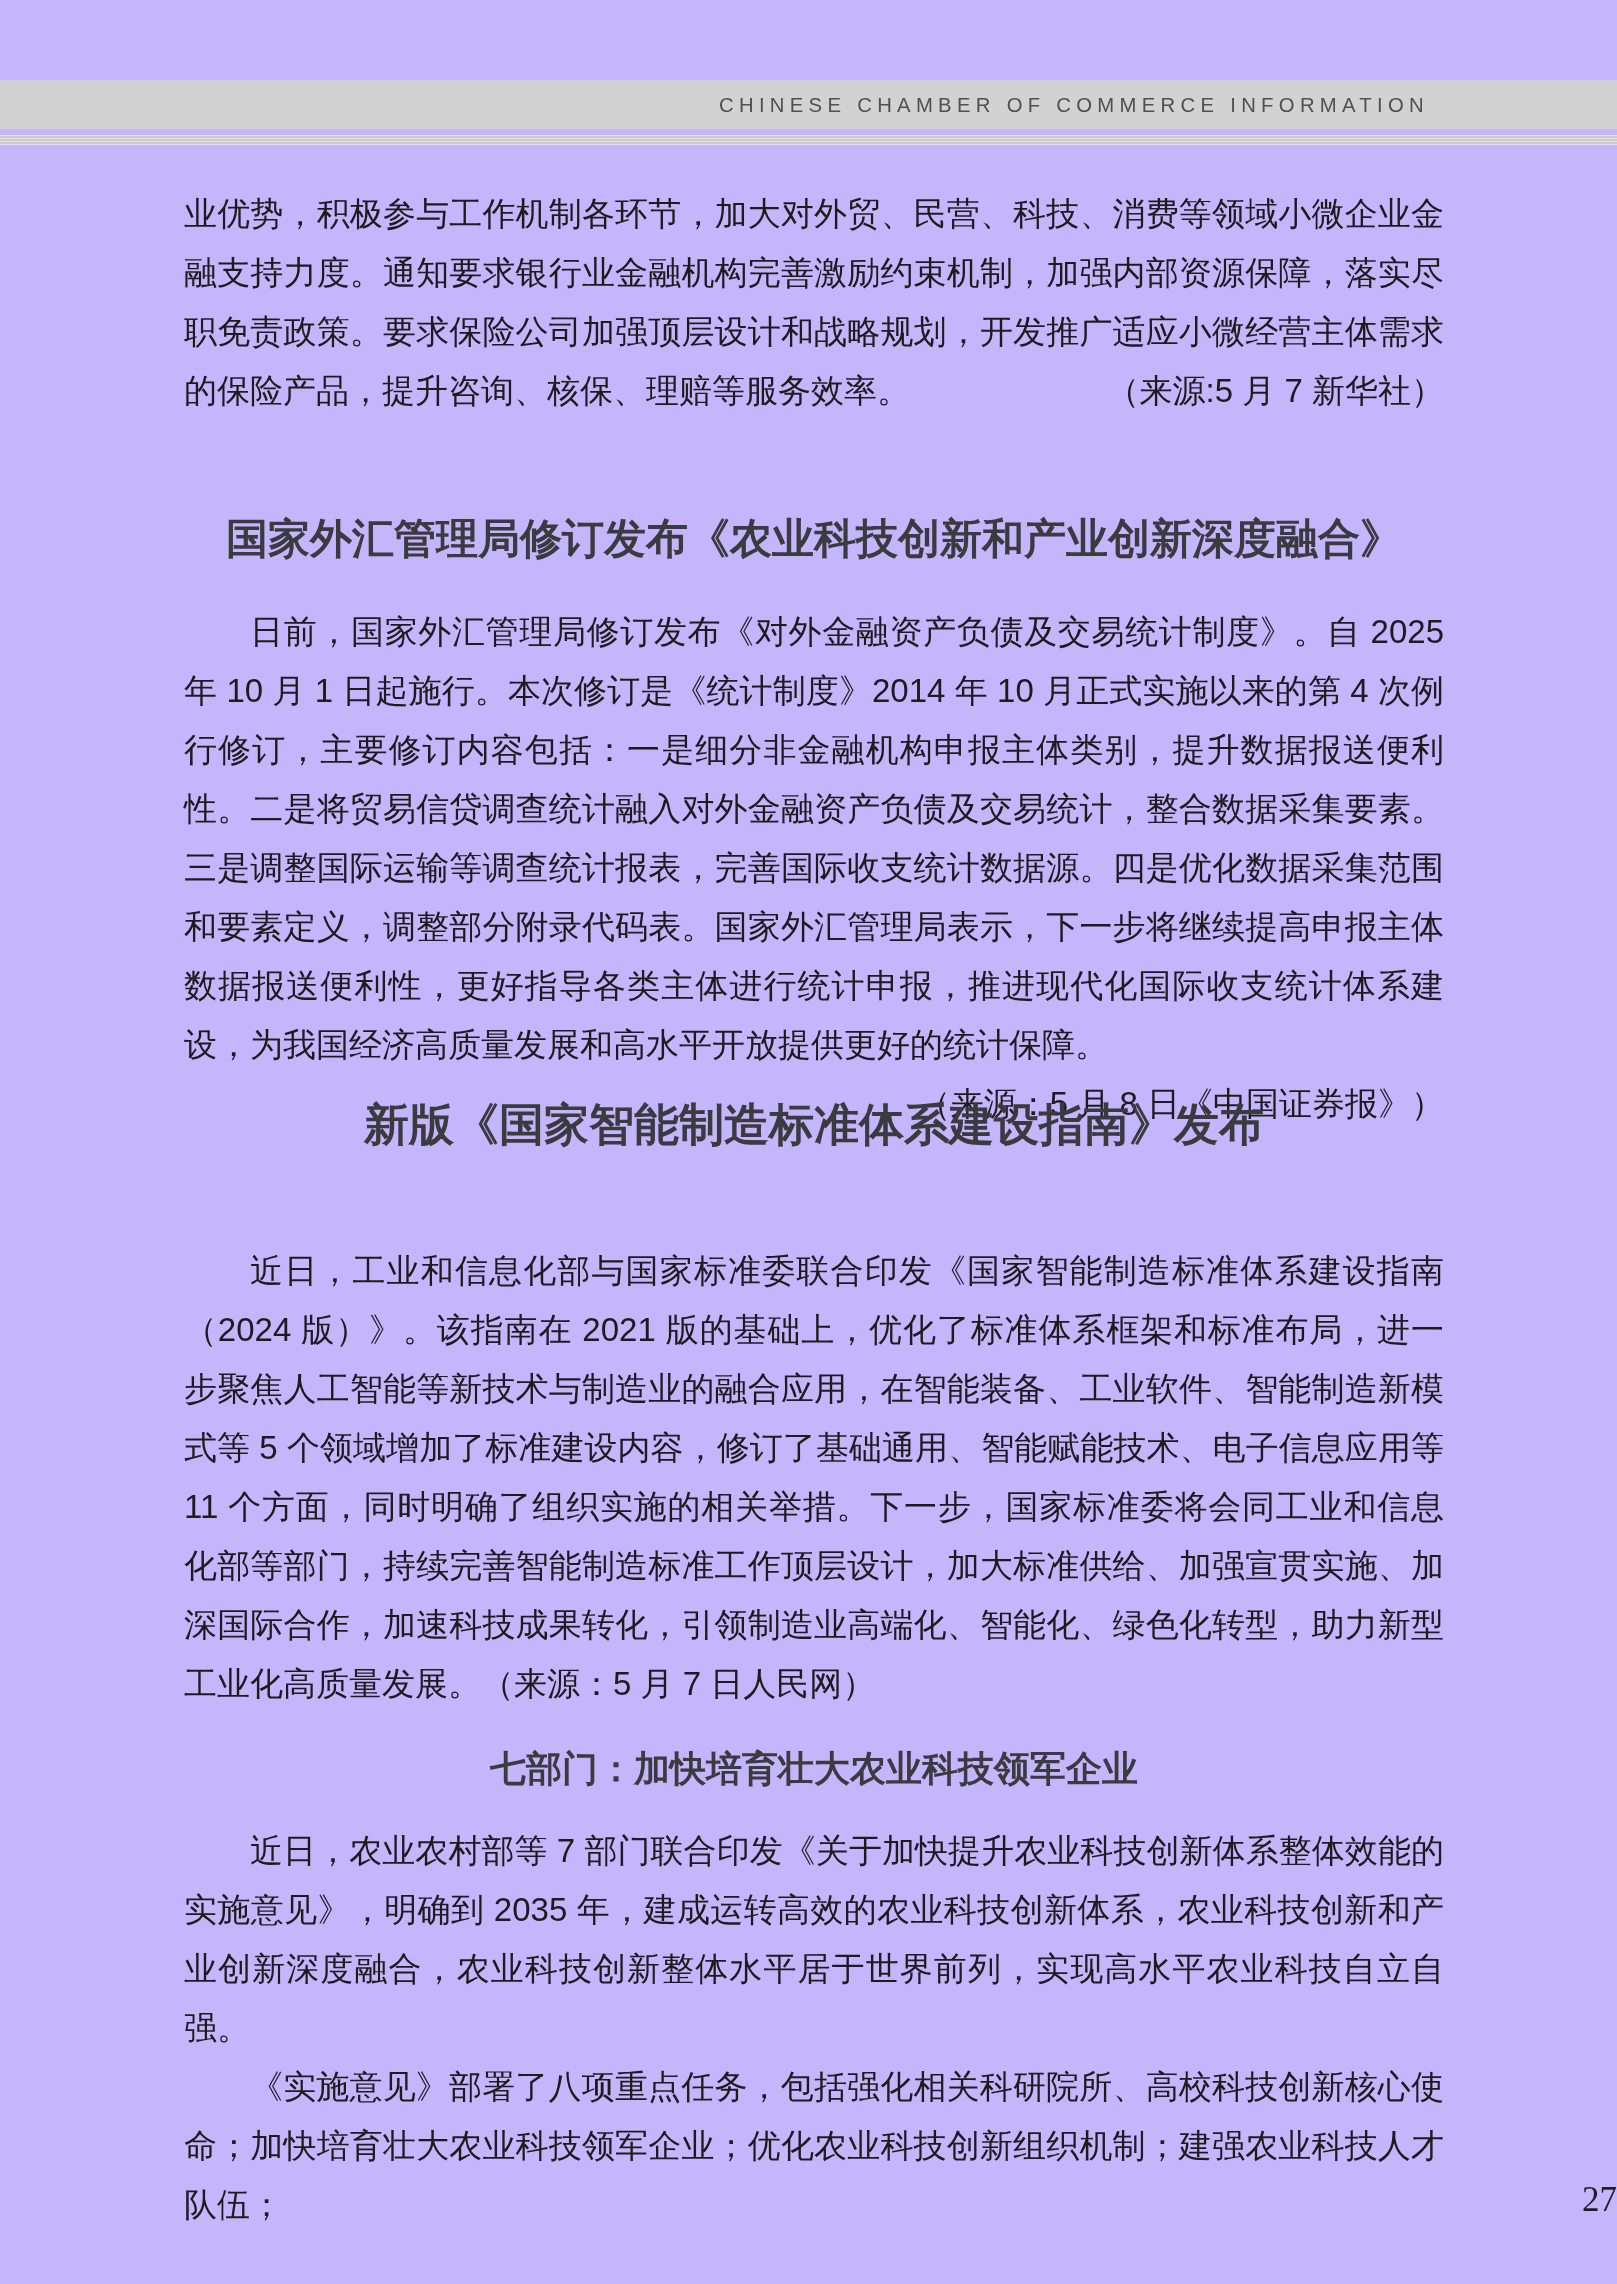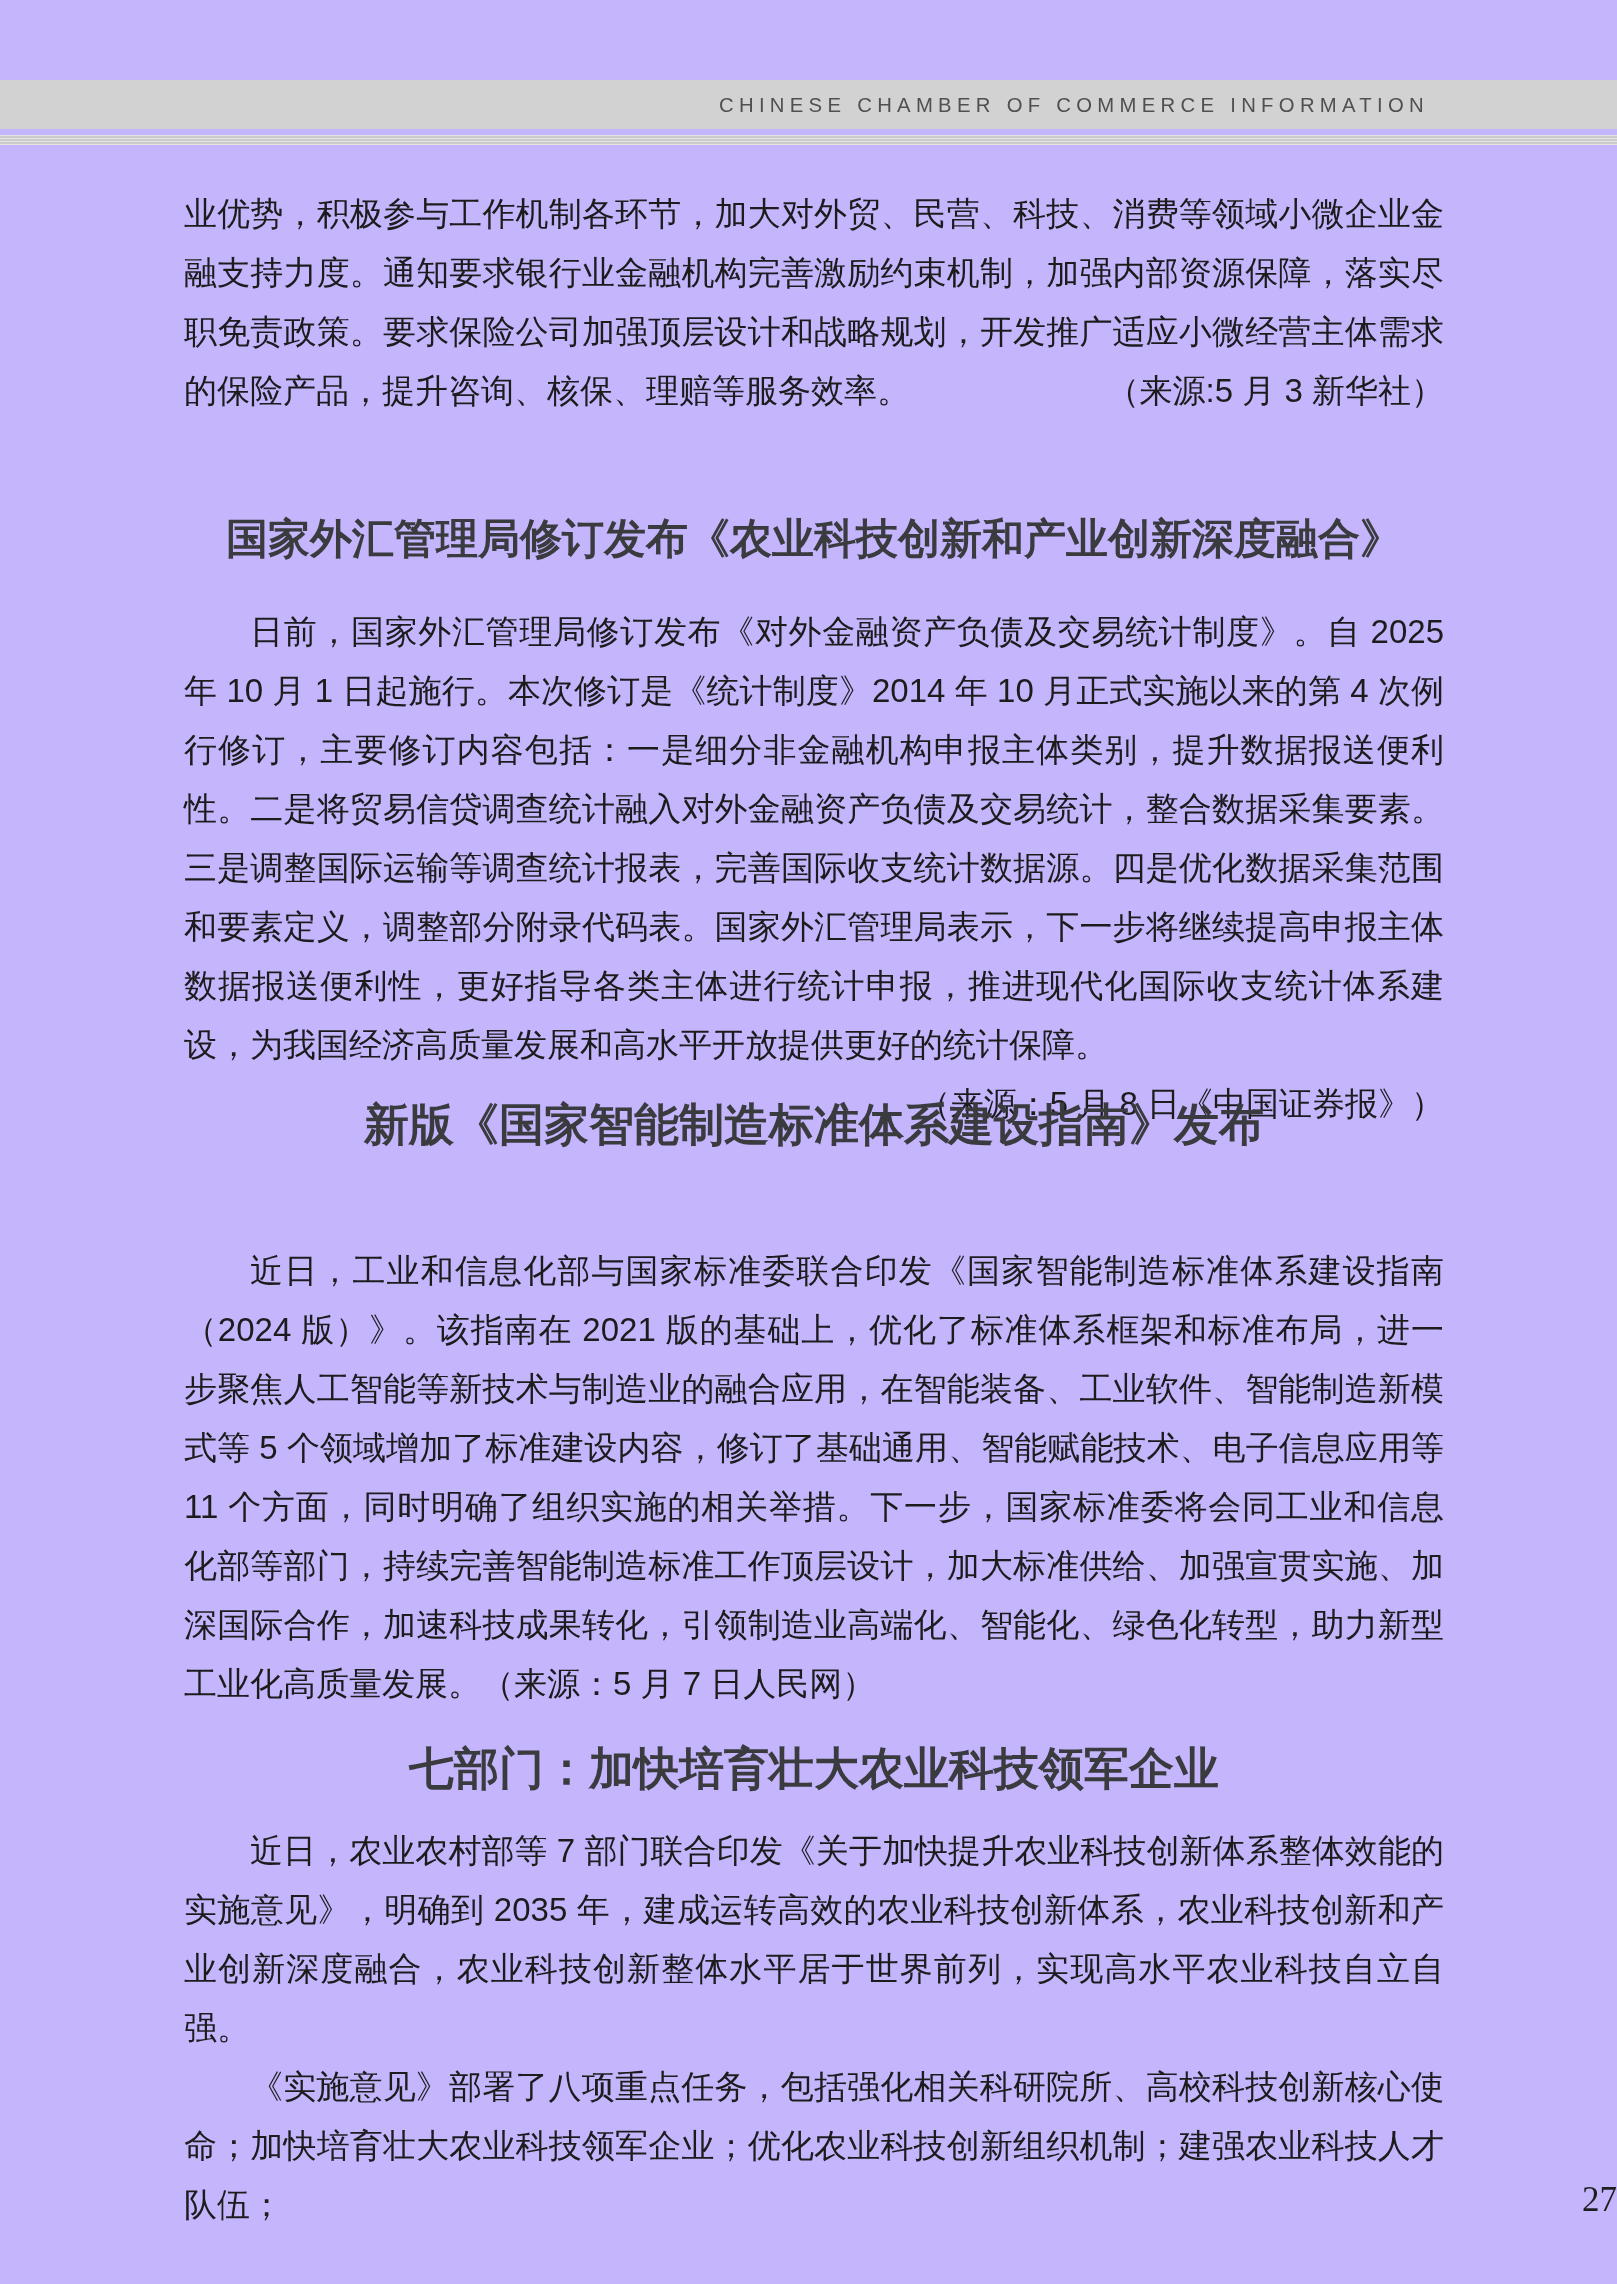--- a/index.html
+++ b/index.html
@@ -46,42 +46,42 @@
   .headline {
     position:absolute; left:184px; width:1260px;
     margin:0;
     text-align:center;
     font-weight:bold;
     color:#3a3b3e;
     white-space:nowrap;
   }
   .h1 { top:509px; font-size:42px; line-height:60px; }
   .h2 { top:1091px; font-size:45px; line-height:68px; }
-  .h3 { top:1735px; font-size:45px; line-height:68px; }
+  .h3 { top:1735px; font-size:36px; line-height:68px; }
   
   .page-number {
     position:absolute; left:0; top:2180px;
     width:1617px;
     text-align:right;
     font-family:"Liberation Serif", serif;
     font-size:35px;
     color:#1f1f1f;
   }
 </style>
 </head>
 <body>
 
 <div class="page">
 
   <div class="band">
     <span class="band-text">CHINESE CHAMBER OF COMMERCE INFORMATION</span>
   </div>
   <div class="stripes"></div>
 
-  <p class="para" style="top:184px"><span>业优势，积极参与工作机制各环节，加大对外贸、民营、科技、消费等领域小微企业金融支持力度。通知要求银行业金融机构完善激励约束机制，加强内部资源保障，落实尽职免责政策。要求保险公司加强顶层设计和战略规划，开发推广适应小微经营主体需求的保险产品，提升咨询、核保、理赔等服务效率。</span><span class="src-float">（来源:5 月 3 新华社）</span></p>
+  <p class="para" style="top:184px"><span>业优势，积极参与工作机制各环节，加大对外贸、民营、科技、消费等领域小微企业金融支持力度。通知要求银行业金融机构完善激励约束机制，加强内部资源保障，落实尽职免责政策。要求保险公司加强顶层设计和战略规划，开发推广适应小微经营主体需求的保险产品，提升咨询、核保、理赔等服务效率。</span><span class="src-float">（来源:5 月 7 新华社）</span></p>
 
   <h2 class="headline h1">国家外汇管理局修订发布《农业科技创新和产业创新深度融合》</h2>
   <p class="para indent" style="top:602px"><span>日前，国家外汇管理局修订发布《对外金融资产负债及交易统计制度》。自 2025 年 10 月 1 日起施行。本次修订是《统计制度》2014 年 10 月正式实施以来的第 4 次例行修订，主要修订内容包括：一是细分非金融机构申报主体类别，提升数据报送便利性。二是将贸易信贷调查统计融入对外金融资产负债及交易统计，整合数据采集要素。三是调整国际运输等调查统计报表，完善国际收支统计数据源。四是优化数据采集范围和要素定义，调整部分附录代码表。国家外汇管理局表示，下一步将继续提高申报主体数据报送便利性，更好指导各类主体进行统计申报，推进现代化国际收支统计体系建设，为我国经济高质量发展和高水平开放提供更好的统计保障。</span><span class="src-float">（来源：5 月 8 日《中国证券报》）</span></p>
 
   <h2 class="headline h2">新版《国家智能制造标准体系建设指南》发布</h2>
   <p class="para indent" style="top:1241px"><span>近日，工业和信息化部与国家标准委联合印发《国家智能制造标准体系建设指南（2024 版）》。该指南在 2021 版的基础上，优化了标准体系框架和标准布局，进一步聚焦人工智能等新技术与制造业的融合应用，在智能装备、工业软件、智能制造新模式等 5 个领域增加了标准建设内容，修订了基础通用、智能赋能技术、电子信息应用等 11 个方面，同时明确了组织实施的相关举措。下一步，国家标准委将会同工业和信息化部等部门，持续完善智能制造标准工作顶层设计，加大标准供给、加强宣贯实施、加深国际合作，加速科技成果转化，引领制造业高端化、智能化、绿色化转型，助力新型工业化高质量发展。</span><span>（来源：5 月 7 日人民网）</span></p>
 
   <h2 class="headline h3">七部门：加快培育壮大农业科技领军企业</h2>
   <div class="para" style="top:1821px">
     <p>近日，农业农村部等 7 部门联合印发《关于加快提升农业科技创新体系整体效能的实施意见》，明确到 2035 年，建成运转高效的农业科技创新体系，农业科技创新和产业创新深度融合，农业科技创新整体水平居于世界前列，实现高水平农业科技自立自强。</p>

